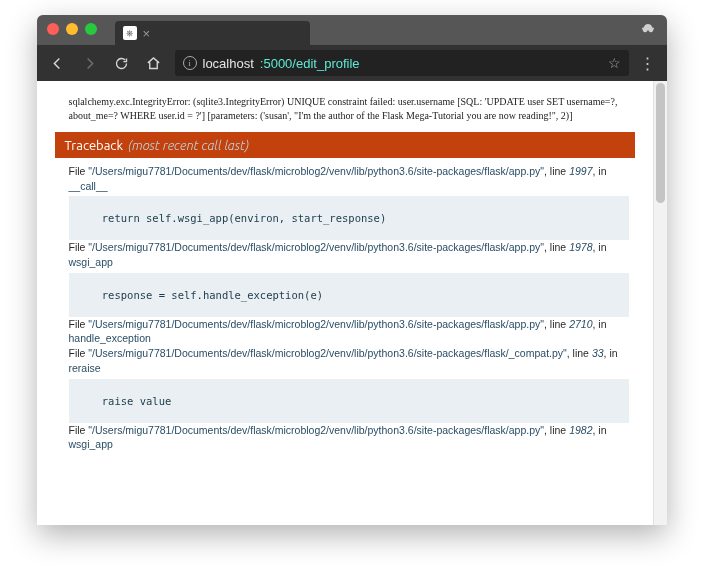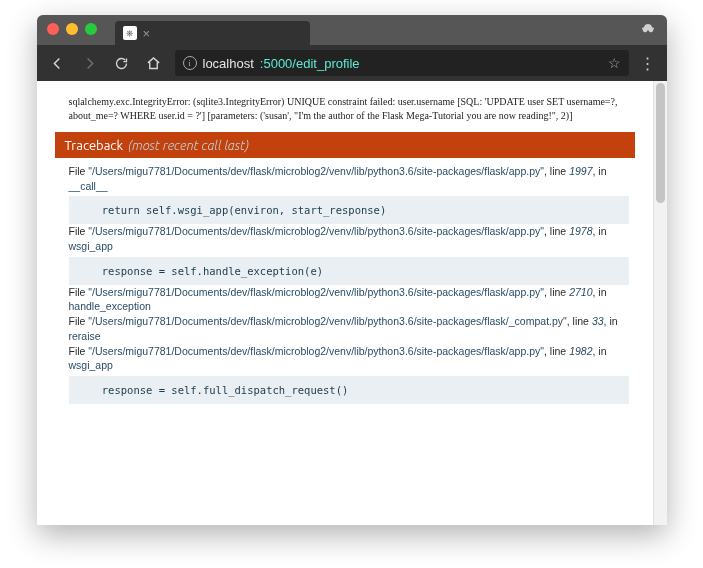--- a/index.html
+++ b/index.html
@@ -121,21 +121,21 @@
   .frames { padding: 6px 0 0 14px; }
   .frame { font-size:10.5px; padding-right:6px;}
   .frame .floc { color:#2a2a2a; line-height:1.4;}
   .frame .floc .fp { color:#2a4d65;}
   .frame .floc .ln { color:#2a4d65; font-style:italic;}
   .frame .floc .fn { color:#2a4d65;}
   .frame .codeline {
     background:#e9eff2;
     font-family: Consolas, Menlo, monospace;
     font-size:10.5px;
-    padding:8px 8px;
+    padding:16px 8px;
     margin-top:3px;
     color:#1c3a4b;
     white-space: pre;
     overflow:hidden;
   }
   .vscrollbar {
     width:14px;
     background:#f2f2f2;
     border-left:1px solid #e1e1e1;
     position:relative;
@@ -215,24 +215,24 @@
             </div>
             <div class="frame">
               <div class="floc">File <span class="fp">"/Users/migu7781/Documents/dev/flask/microblog2/venv/lib/python3.6/site-packages/flask/app.py"</span>, line <span class="ln">1978</span>, in <span class="fn">wsgi_app</span></div>
               <div class="codeline">    response = self.handle_exception(e)</div>
             </div>
             <div class="frame">
               <div class="floc">File <span class="fp">"/Users/migu7781/Documents/dev/flask/microblog2/venv/lib/python3.6/site-packages/flask/app.py"</span>, line <span class="ln">2710</span>, in <span class="fn">handle_exception</span></div>
             </div>
             <div class="frame">
               <div class="floc">File <span class="fp">"/Users/migu7781/Documents/dev/flask/microblog2/venv/lib/python3.6/site-packages/flask/_compat.py"</span>, line <span class="ln">33</span>, in <span class="fn">reraise</span></div>
+              <div class="codeline">    raise value</div>
             </div>
             <div class="frame">
               <div class="floc">File <span class="fp">"/Users/migu7781/Documents/dev/flask/microblog2/venv/lib/python3.6/site-packages/flask/app.py"</span>, line <span class="ln">1982</span>, in <span class="fn">wsgi_app</span></div>
-              <div class="codeline">    response = self.full_dispatch_request()</div>
             </div>
           </div>
       </div>
     </div>
     <div class="vscrollbar">
       <div class="vthumb"></div>
     </div>
   </div>
 
 </div>

